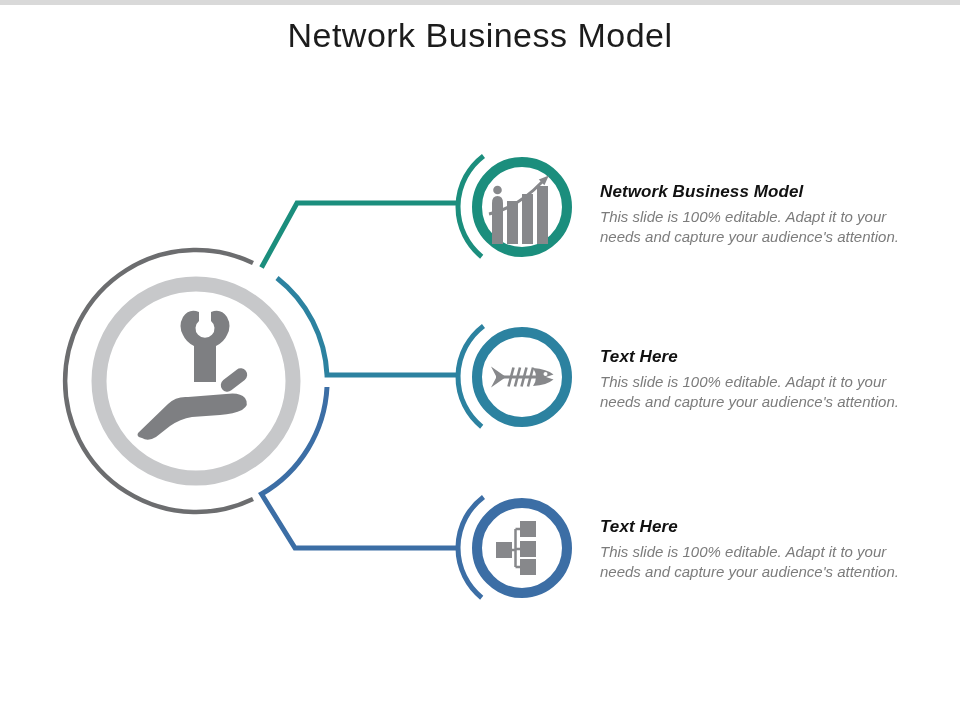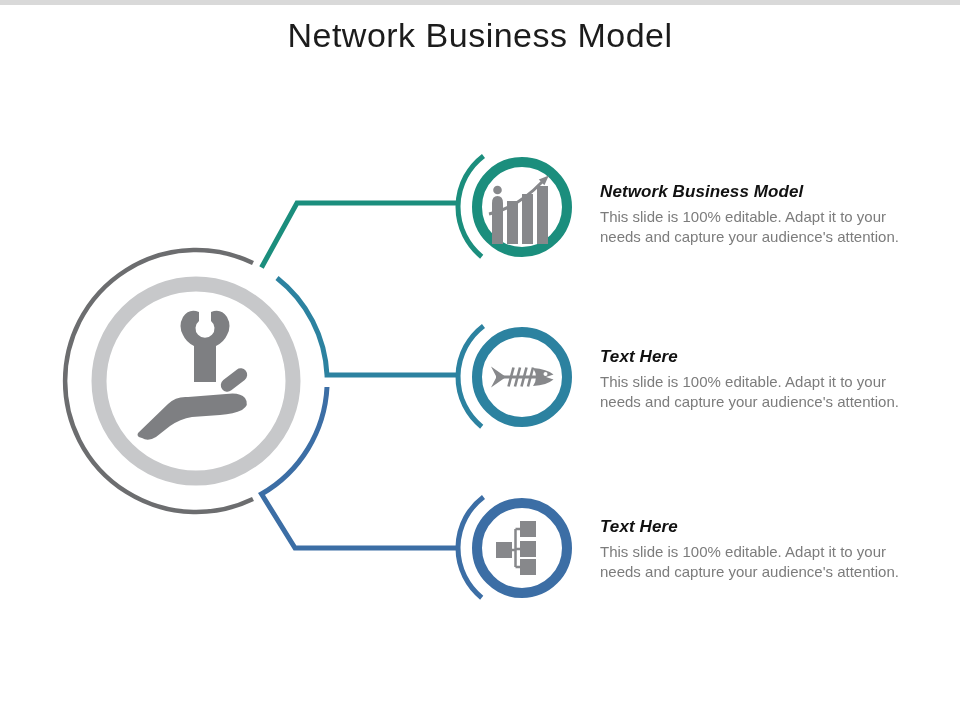--- a/index.html
+++ b/index.html
@@ -15,21 +15,21 @@
     text-align:center;font-size:34px;font-weight:400;color:#1c1c1c;
     letter-spacing:0.5px;
   }
   .diagram-svg{position:absolute;left:0;top:0;}
   .text-block{position:absolute;left:600px;width:312px;}
   .text-block h3{
     margin:0;font-size:17px;font-style:italic;font-weight:700;color:#111111;
     letter-spacing:0.1px;
   }
   .text-block p{
-    margin:5px 0 0 0;font-size:15px;line-height:1.33;color:#7c7c7c;
+    margin:5px 0 0 0;font-size:15px;line-height:1.33;color:#7c7c7c;font-style:italic;
   }
   .tb-1{top:182px;}
   .tb-2{top:347px;}
   .tb-3{top:517px;}
 </style>
 </head>
 <body>
 
 <div class="top-bar"></div>
 

